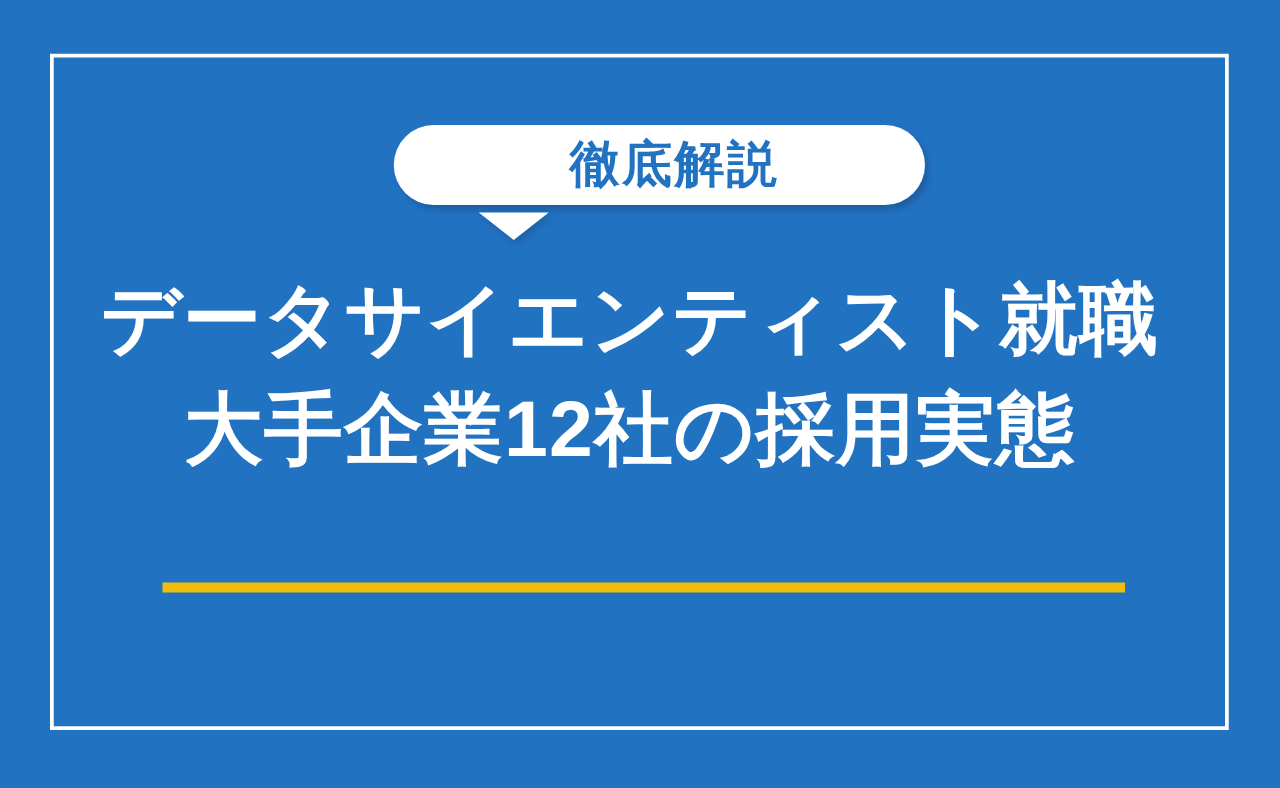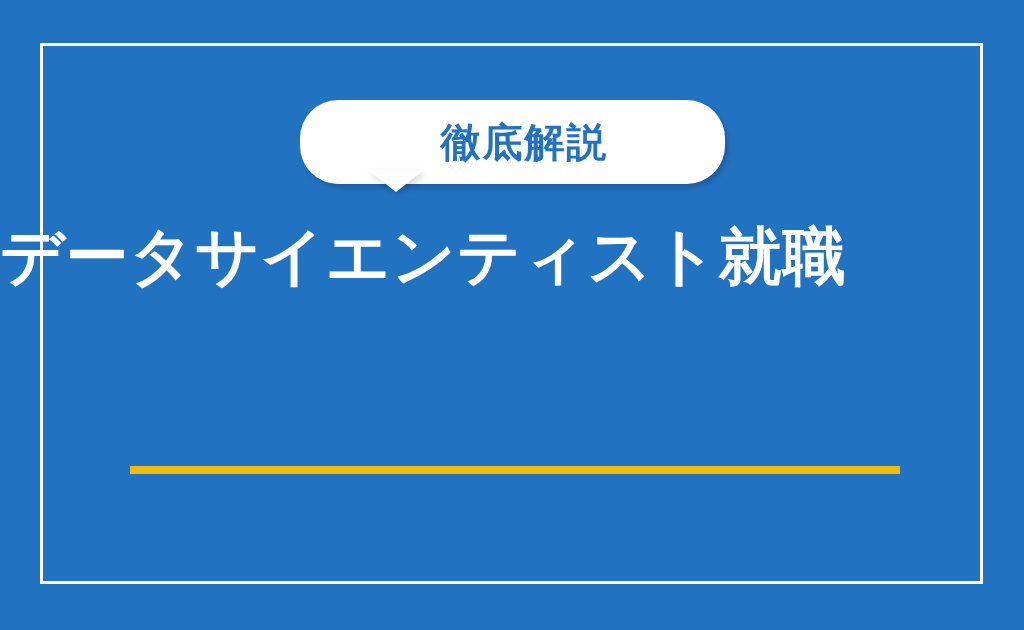--- a/index.html
+++ b/index.html
@@ -28,24 +28,24 @@
     width: 943px;
     height: 541px;
     border: 3px solid #ffffff;
     box-sizing: border-box;
     pointer-events: none;
   }
 
   
   .badge-wrap {
     position: absolute;
-    left: 300px;
+    left: 315px;
     top: 100px;
     width: 425px;
-    height: 84px;
+    height: 64px;
   }
   .badge-pill {
     position: absolute;
     inset: 0;
     background: #ffffff;
     border-radius: 38px;
     box-shadow: 3px 4px 5px rgba(0, 0, 0, 0.17);
     display: flex;
     align-items: center;
     justify-content: center;
@@ -71,21 +71,21 @@
     border-top: 22px solid #ffffff;
     filter: drop-shadow(2px 3px 3px rgba(0, 0, 0, 0.16));
   }
 
   
   .headline {
     position: absolute;
     left: 0;
     top: 212px;
     width: 1008px;
-    text-align: left;
+    text-align: center;
     color: #ffffff;
     font-weight: 700;
     font-size: 63px;
     line-height: 88px;
     letter-spacing: 1px;
     white-space: nowrap;
   }
   .headline .line {
     display: block;
   }
@@ -109,17 +109,18 @@
 
   <div class="badge-wrap">
     <div class="badge-pill">
       <span class="badge-label">徹底解説</span>
     </div>
     <div class="badge-tail"></div>
   </div>
 
   <div class="headline">
     <span class="line">データサイエンティスト就職</span>
+    <span class="line">大手企業12社の採用実態</span>
   </div>
 
   <div class="underline-bar"></div>
 
 </div>
 
 </body></html>

